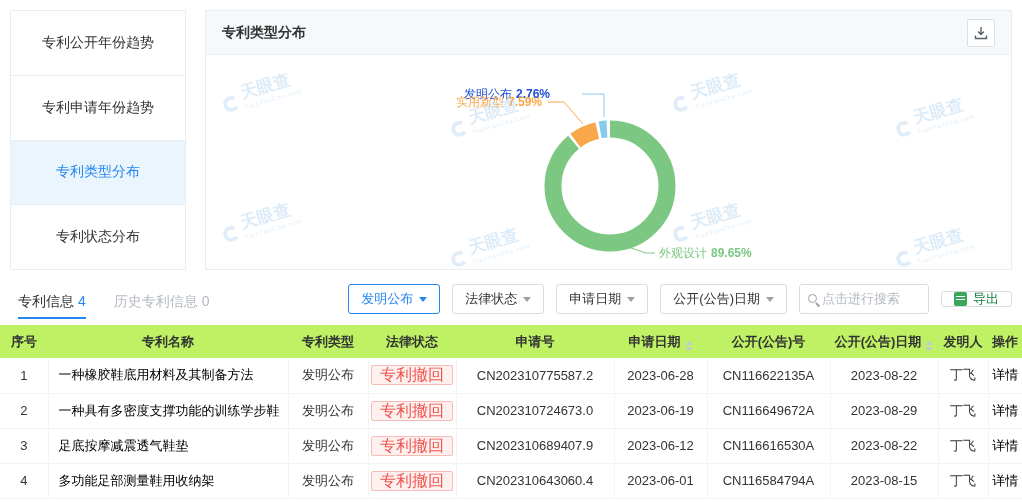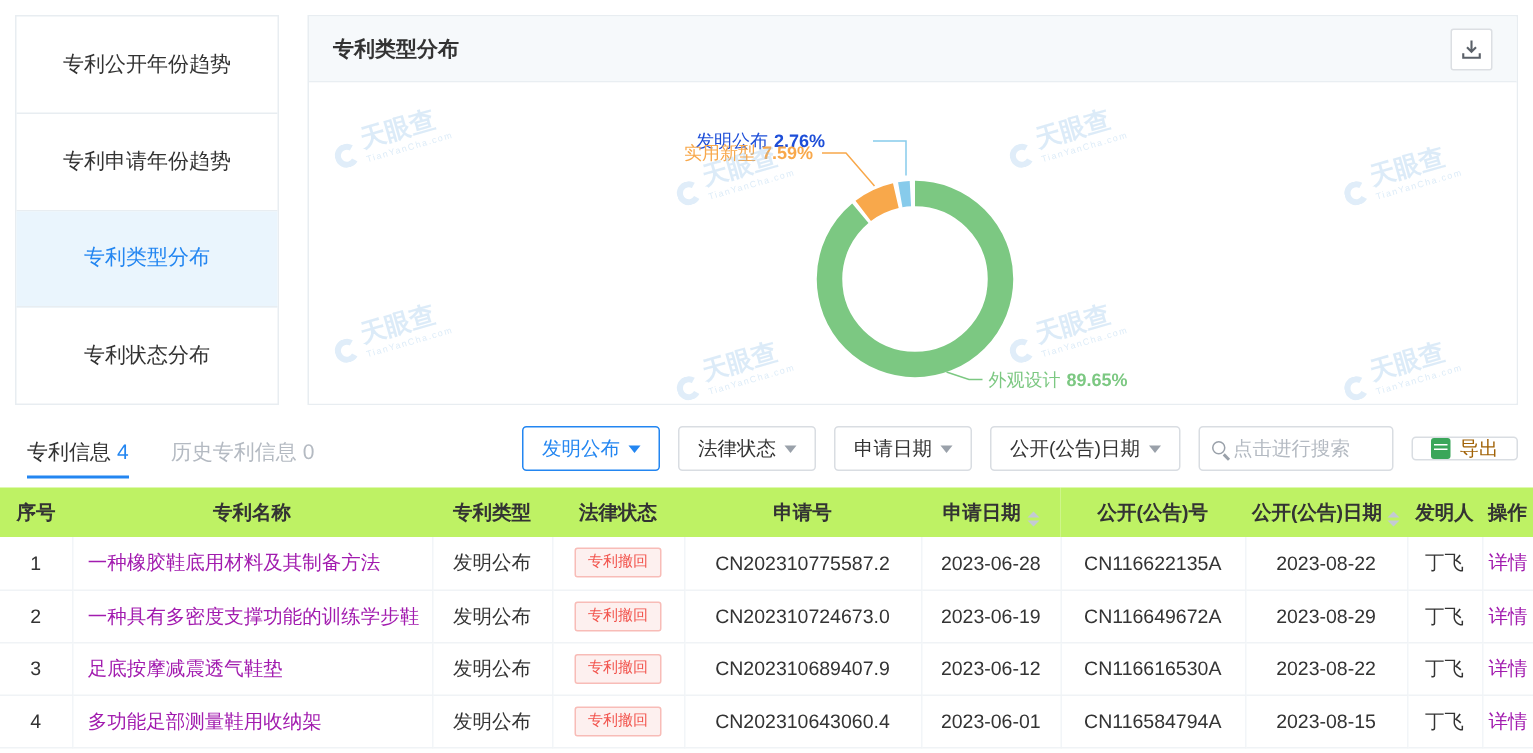--- a/index.html
+++ b/index.html
@@ -53,34 +53,34 @@
     border-top:5px solid #9aa1aa; margin-top:1px; }
   .fbtn.active .caret { border-top-color:#2386f1; }
   .searchbox { height:30px; width:130px; border:1px solid #d9dde2; border-radius:3px;
     display:flex; align-items:center; padding:0 8px; gap:5px; background:#fff; }
   .mag { position:relative; width:9px; height:9px; border:1.5px solid #9aa1aa; border-radius:50%; flex:none; }
   .mag:after { content:""; position:absolute; left:7px; top:7px; width:5px; height:1.5px;
     background:#9aa1aa; transform:rotate(45deg); transform-origin:left center; }
   .searchbox input { border:none; outline:none; width:100%; font-size:13px; color:#333; background:transparent; }
   .searchbox input::placeholder { color:#b4bac2; }
   .export { height:16px; padding:0 12px; background:#fff; border:1px solid #d9dde2; border-radius:3px;
-    display:flex; align-items:center; gap:6px; font-size:13px; color:#a16207; cursor:pointer; }
+    display:flex; align-items:center; gap:6px; font-size:13px; color:#15803d; cursor:pointer; }
   .xls { width:13px; height:14px; background:#3aa65a; border-radius:2px; position:relative; }
   .xls:before { content:""; position:absolute; left:2px; top:4px; width:9px; height:1.6px;
     background:#fff; box-shadow:0 3px 0 #fff; }
 
   
   table { width:1022px; border-collapse:collapse; table-layout:fixed; font-size:13px; }
   thead th { height:33px; background:#bef264; font-weight:bold; color:#333; text-align:center; }
   tbody td { height:35px; text-align:center; color:#333;
     border-bottom:1px solid #f0f3f6; border-right:1px solid #f2f5f8; background:#fff; }
   tbody td:last-child { border-right:none; }
   tbody td.name { text-align:left; padding-left:10px; }
-  a.lnk { color:#a21caf; text-decoration:none; cursor:pointer; }
-  .badge { display:inline-block; font-size:10px; color:#f2544d; background:#fdf0ef;
+  a.lnk { color:#000000; text-decoration:none; cursor:pointer; }
+  .badge { display:inline-block; font-size:16px; color:#f2544d; background:#fdf0ef;
     border:1px solid #f8bcb7; border-radius:2px; padding:2px 8px; line-height:14px; }
   .sort { display:inline-flex; flex-direction:column; gap:2px; margin-left:4px; vertical-align:1px; }
   .sort i { width:0; height:0; border-left:4px solid transparent; border-right:4px solid transparent; display:block; }
   .sort .up { border-bottom:4px solid #c3cad3; }
   .sort .dn { border-top:4px solid #c3cad3; }
 </style>
 </head>
 <body>
 
 <div class="page">

